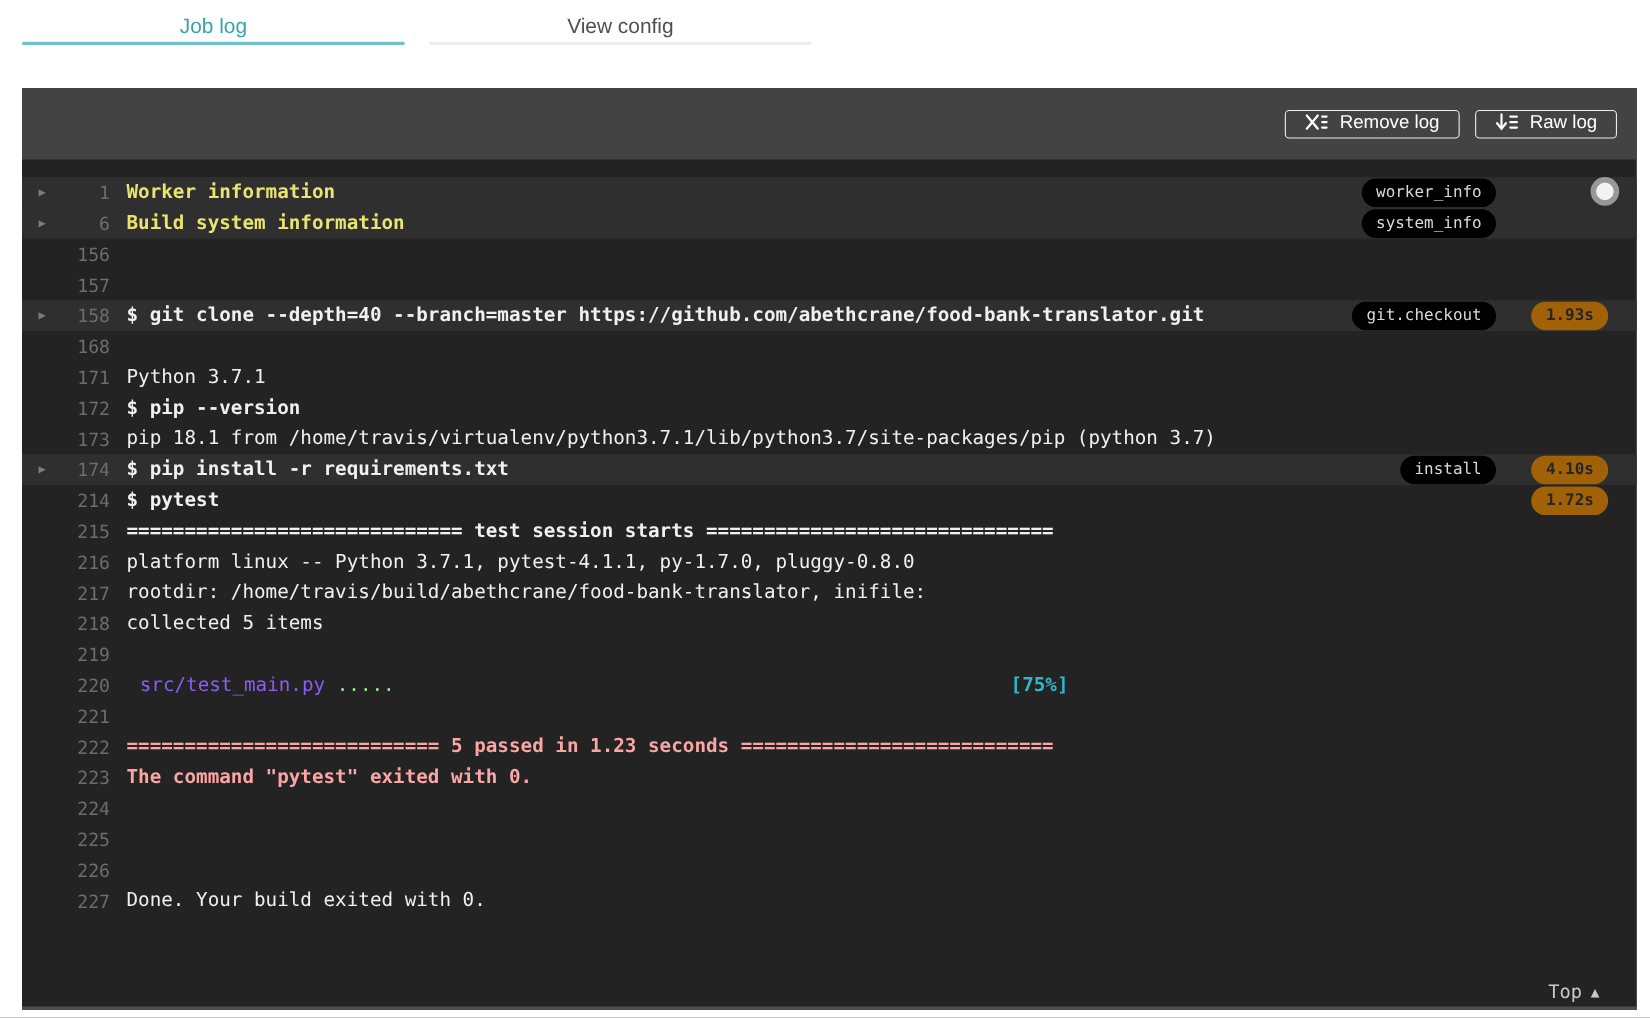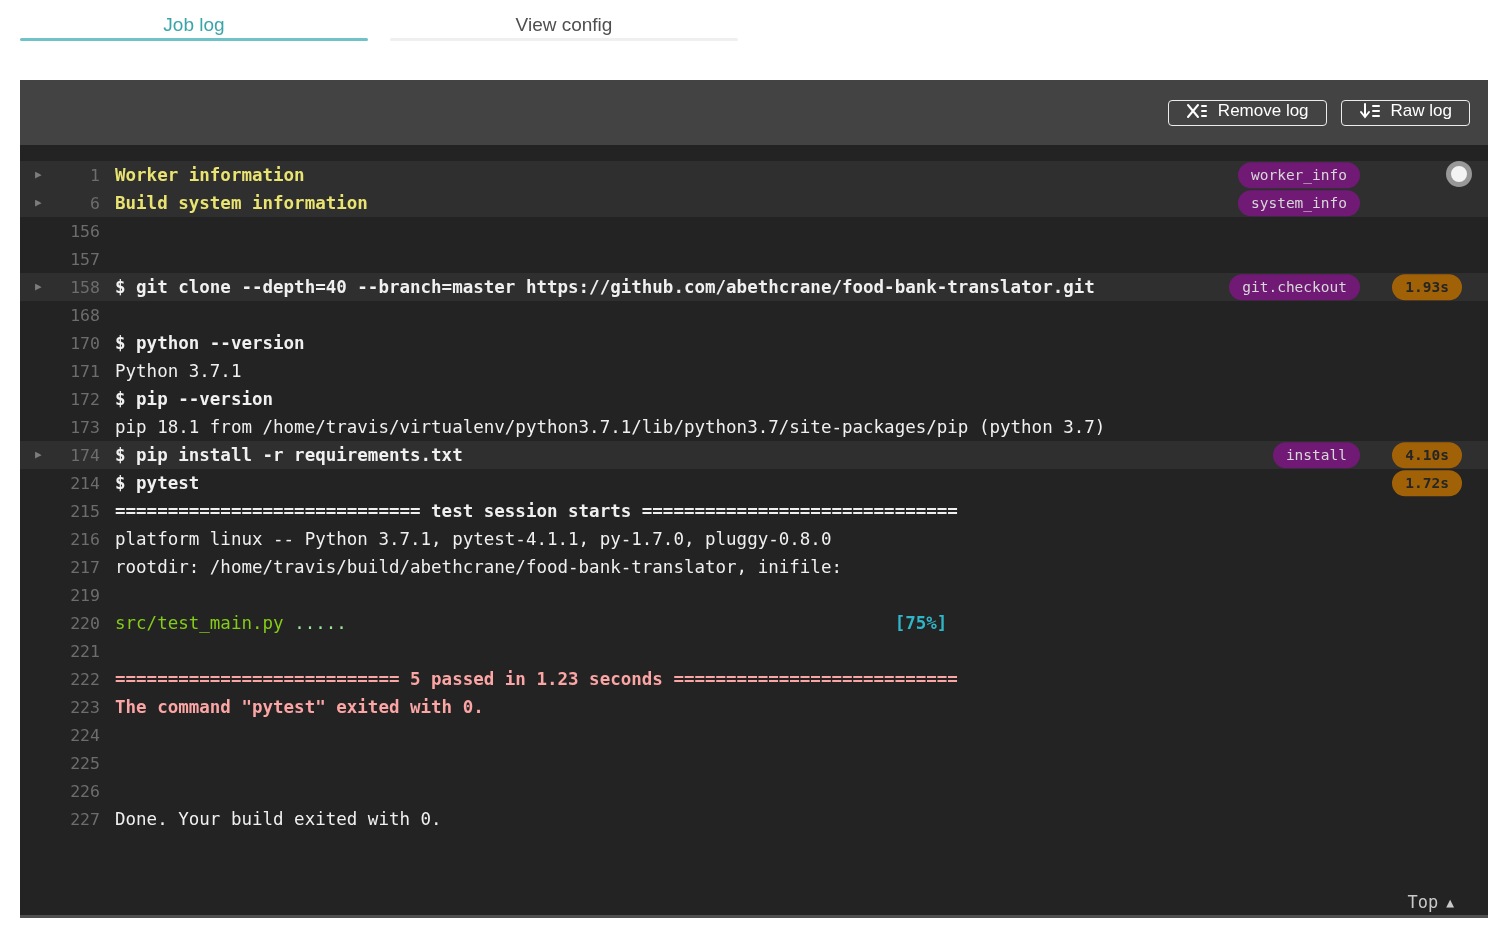--- a/index.html
+++ b/index.html
@@ -34,28 +34,28 @@
   .arrow-cell { flex:none; width:30px; padding-left:15px; color:#7c7c7c;
                 font-size:11px; line-height:28px; }
   .num { flex:none; width:50px; text-align:right; color:#6d6d6d; text-decoration:none;
          font-size:16.5px; cursor:pointer; }
   .text { margin-left:15px; white-space:pre; color:#f0f0f0; }
   .k-fold    { color:#e9e371; font-weight:bold; }
   .k-cmd     { color:#f0f0f0; font-weight:bold; }
   .k-out     { color:#f0f0f0; }
   .k-boldout { color:#f0f0f0; font-weight:bold; }
   .k-success { color:#fca5a5; font-weight:bold; }
-  .t-white { color:#84cc16; }
+  .t-white { color:#8b5cf6;margin-left:12px; }
   .t-green { color:#9be89b; }
   .t-cyan  { color:#2fb7c9; font-weight:bold; }
 
   .tag, .dur { position:absolute; top:50%; transform:translateY(-50%);
                border-radius:13px; font-size:14.5px; line-height:1;
                padding:6px 13px 5px; font-family:"DejaVu Sans Mono", monospace; }
-  .tag { right:128px; background:#701a75; color:#d8d8d8; }
+  .tag { right:128px; background:#000000; color:#d8d8d8; }
   .dur { right:26px;  background:#a16207; color:#262626; font-weight:bold; }
 
   .scroll-dot { position:absolute; top:16px; right:16px; width:26px; height:26px;
                 border-radius:50%; background:#f3f3f3; border:5px solid #989898;
                 cursor:pointer; }
 
   .toplink { position:absolute; right:34px; bottom:6px; color:#c9c9c9;
              font-size:17px; display:flex; align-items:center; gap:8px; cursor:pointer; }
   .toplink .tri { font-size:13px; color:#c9c9c9; }
 </style>
@@ -132,25 +132,20 @@
           <span class="tag">git.checkout</span>
           <span class="dur">1.93s</span>
         </div>
         <div class="log-row">
           <div class="arrow-cell"></div>
           <a class="num">168</a>
           <div class="text k-out"></div>
         </div>
         <div class="log-row">
           <div class="arrow-cell"></div>
-          <a class="num">170</a>
-          <div class="text k-cmd">$ python --version</div>
-        </div>
-        <div class="log-row">
-          <div class="arrow-cell"></div>
           <a class="num">171</a>
           <div class="text k-out">Python 3.7.1</div>
         </div>
         <div class="log-row">
           <div class="arrow-cell"></div>
           <a class="num">172</a>
           <div class="text k-cmd">$ pip --version</div>
         </div>
         <div class="log-row">
           <div class="arrow-cell"></div>
@@ -177,20 +172,25 @@
         </div>
         <div class="log-row">
           <div class="arrow-cell"></div>
           <a class="num">216</a>
           <div class="text k-out">platform linux -- Python 3.7.1, pytest-4.1.1, py-1.7.0, pluggy-0.8.0</div>
         </div>
         <div class="log-row">
           <div class="arrow-cell"></div>
           <a class="num">217</a>
           <div class="text k-out">rootdir: /home/travis/build/abethcrane/food-bank-translator, inifile:</div>
+        </div>
+        <div class="log-row">
+          <div class="arrow-cell"></div>
+          <a class="num">218</a>
+          <div class="text k-out">collected 5 items</div>
         </div>
         <div class="log-row">
           <div class="arrow-cell"></div>
           <a class="num">219</a>
           <div class="text k-out"></div>
         </div>
         <div class="log-row">
           <div class="arrow-cell"></div>
           <a class="num">220</a>
           <div class="text k-out"><span class="t-white">src/test_main.py </span><span class="t-green">.....</span><span class="t-white">                                                    </span><span class="t-cyan">[75%]</span></div>

